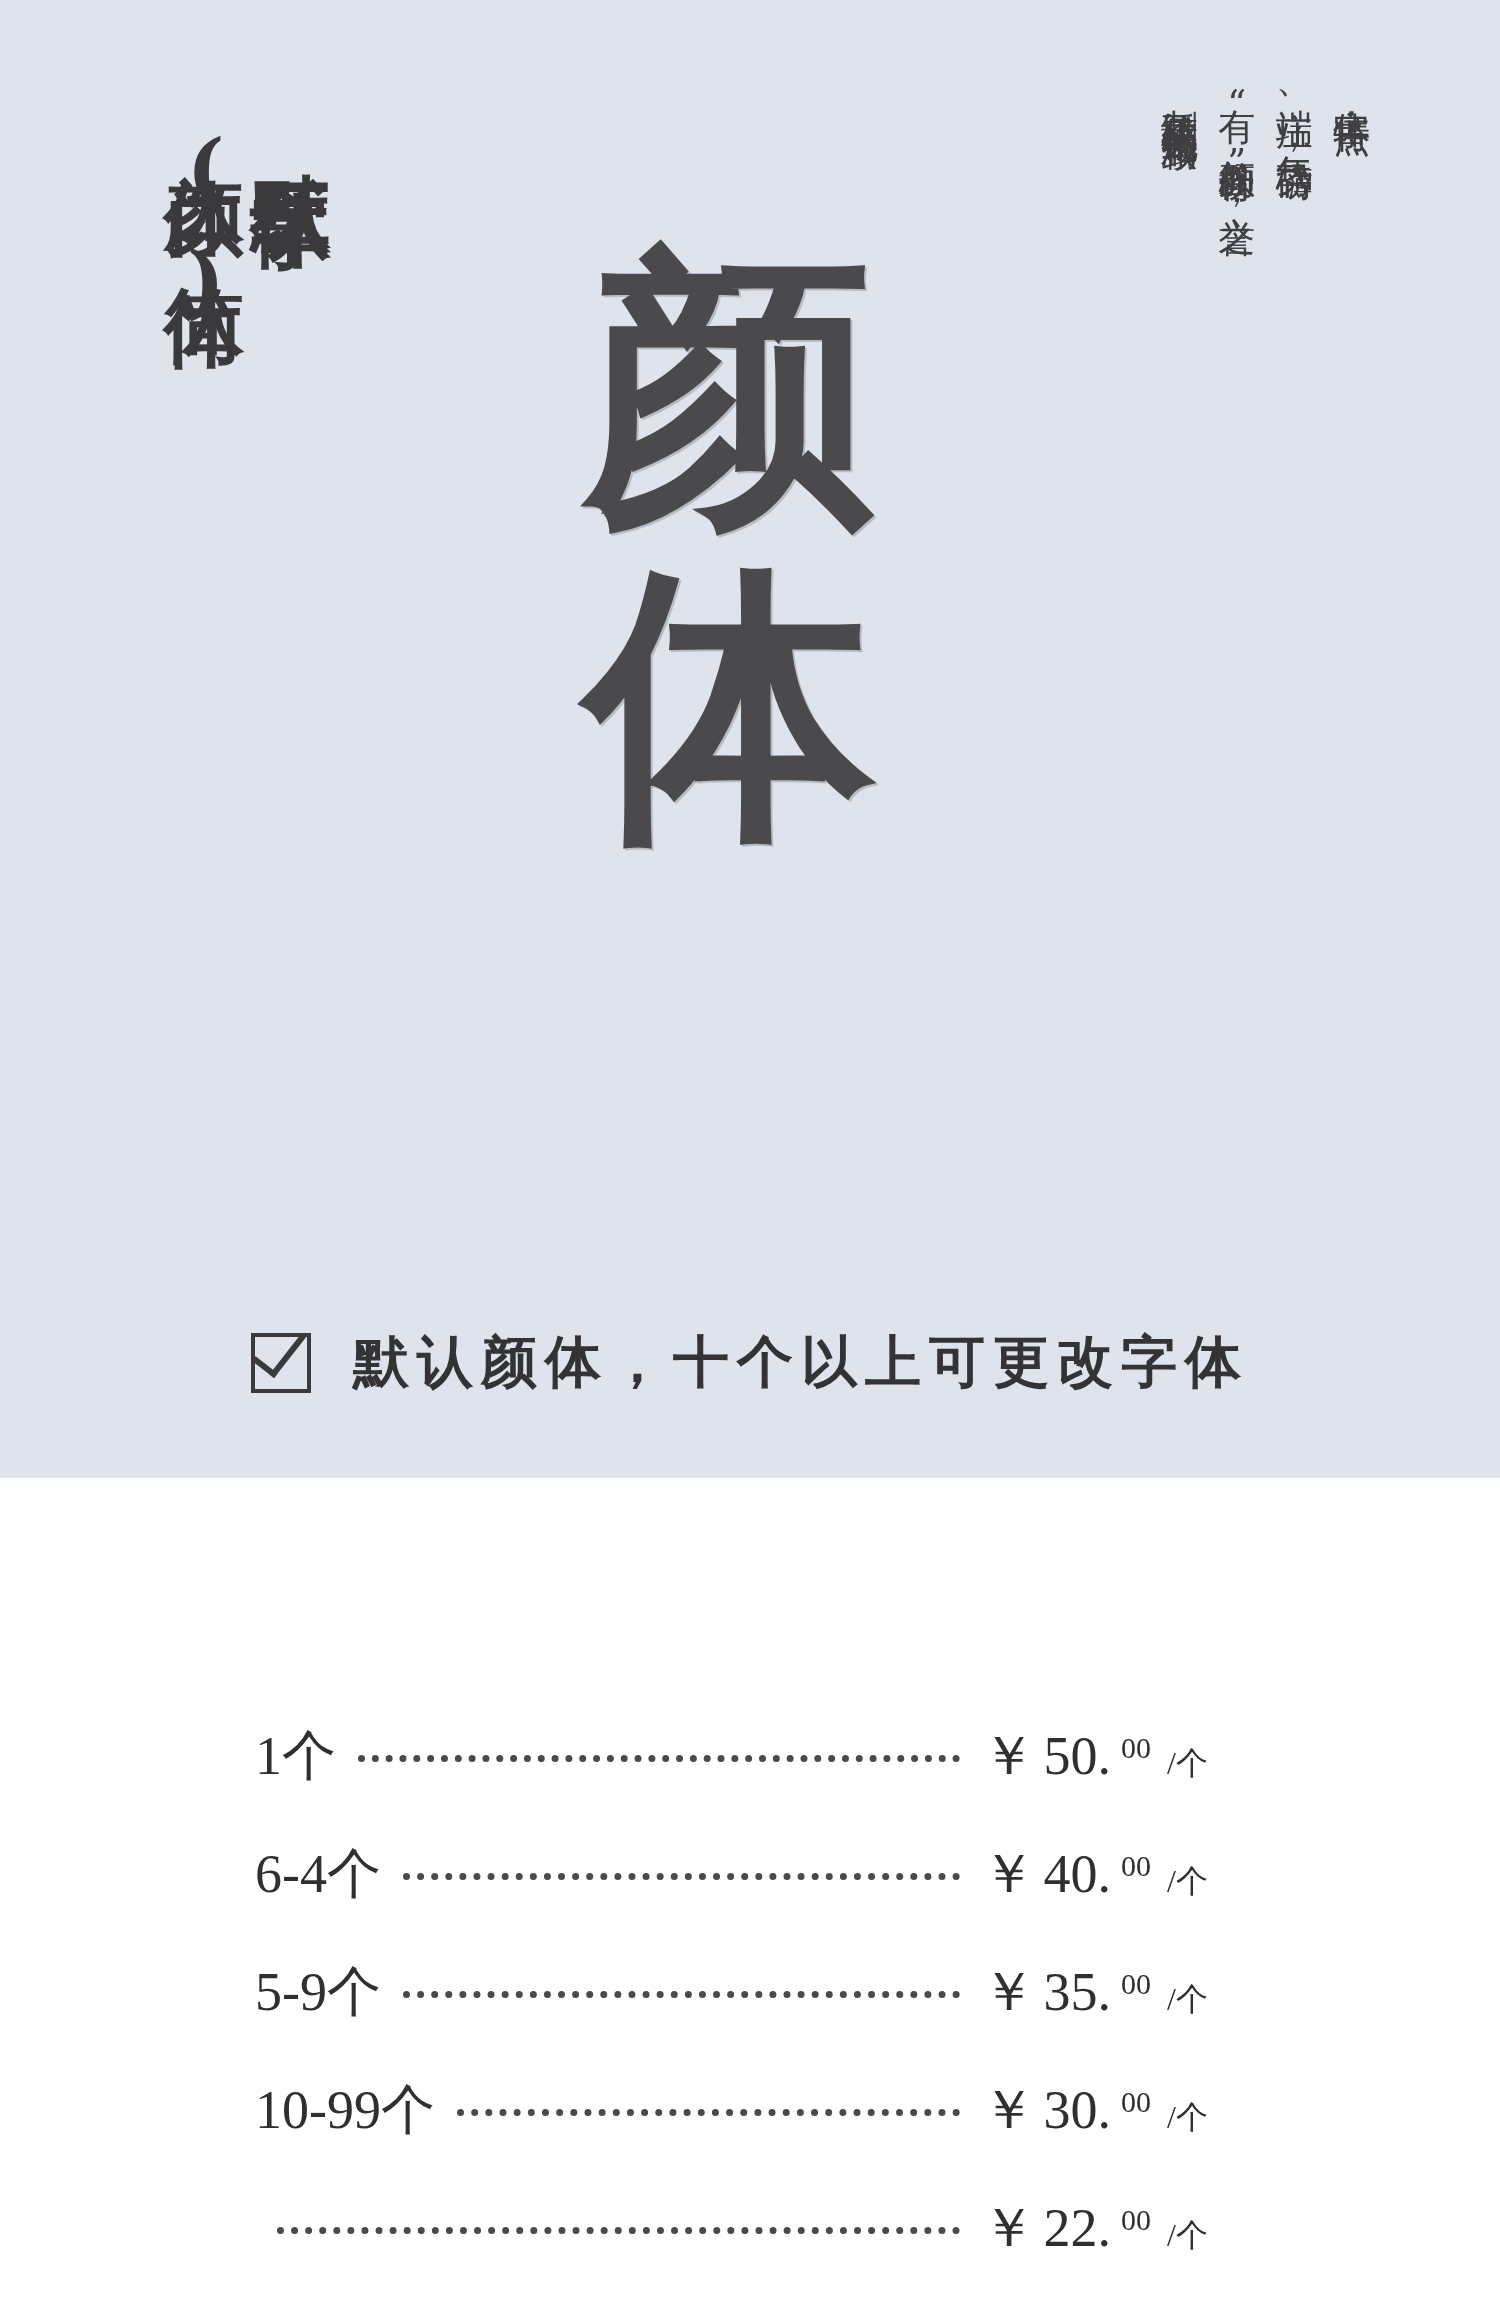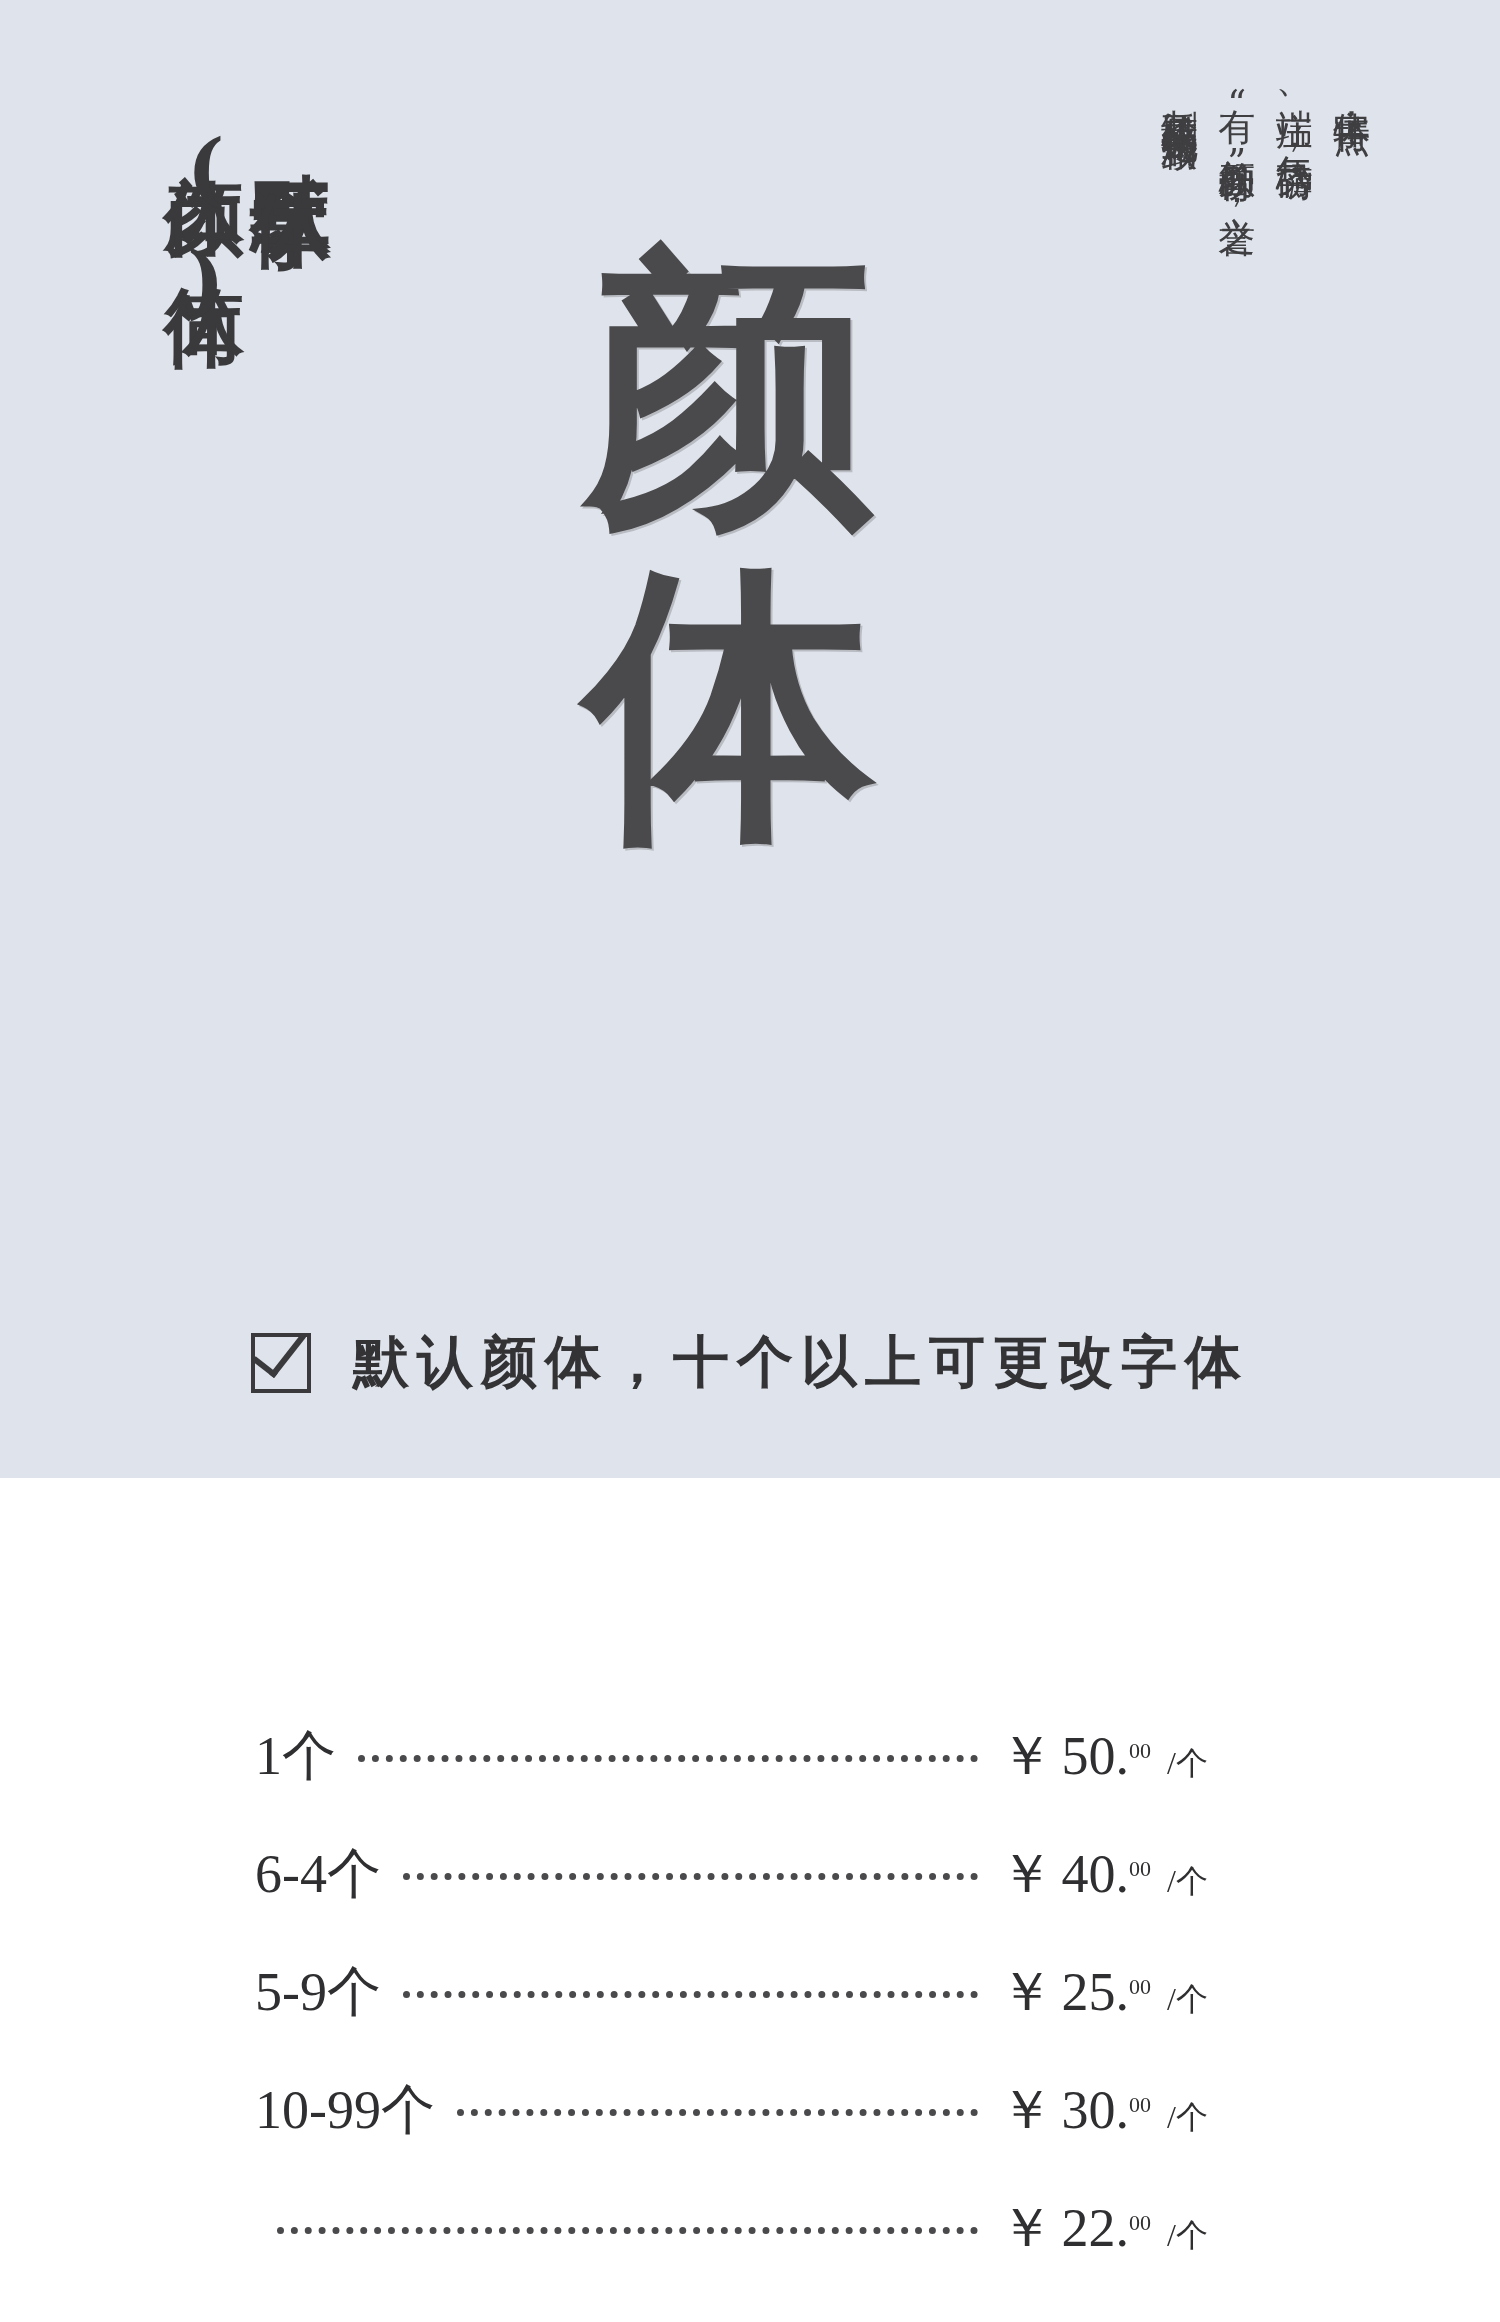--- a/index.html
+++ b/index.html
@@ -157,24 +157,24 @@
     font-size: 54px;
     white-space: pre;
     flex: none;
     display: flex;
     align-items: baseline;
   }
   .price-amount .yen {
     margin-right: 8px;
   }
   .price-amount .cents {
-    font-size: 22px;
+    font-size: 30px;
     position: relative;
     top: -16px;
-    margin-left: 0;
+    margin-left: 10px;
   }
   .price-amount .unit {
     font-size: 32px;
     margin-left: 16px;
   }
 </style>
 </head>
 <body>
 
 <div class="page">
@@ -223,21 +223,21 @@
         <span class="cents">00</span>
         <span class="unit">/个</span>
       </span>
     </div>
 
     <div class="price-row">
       <span class="price-qty">5-9个</span>
       <span class="dots"></span>
       <span class="price-amount">
         <span class="yen">￥</span>
-        <span class="main">25.</span>
+        <span class="main">35.</span>
         <span class="cents">00</span>
         <span class="unit">/个</span>
       </span>
     </div>
 
     <div class="price-row">
       <span class="price-qty">10-99个</span>
       <span class="dots"></span>
       <span class="price-amount">
         <span class="yen">￥</span>

